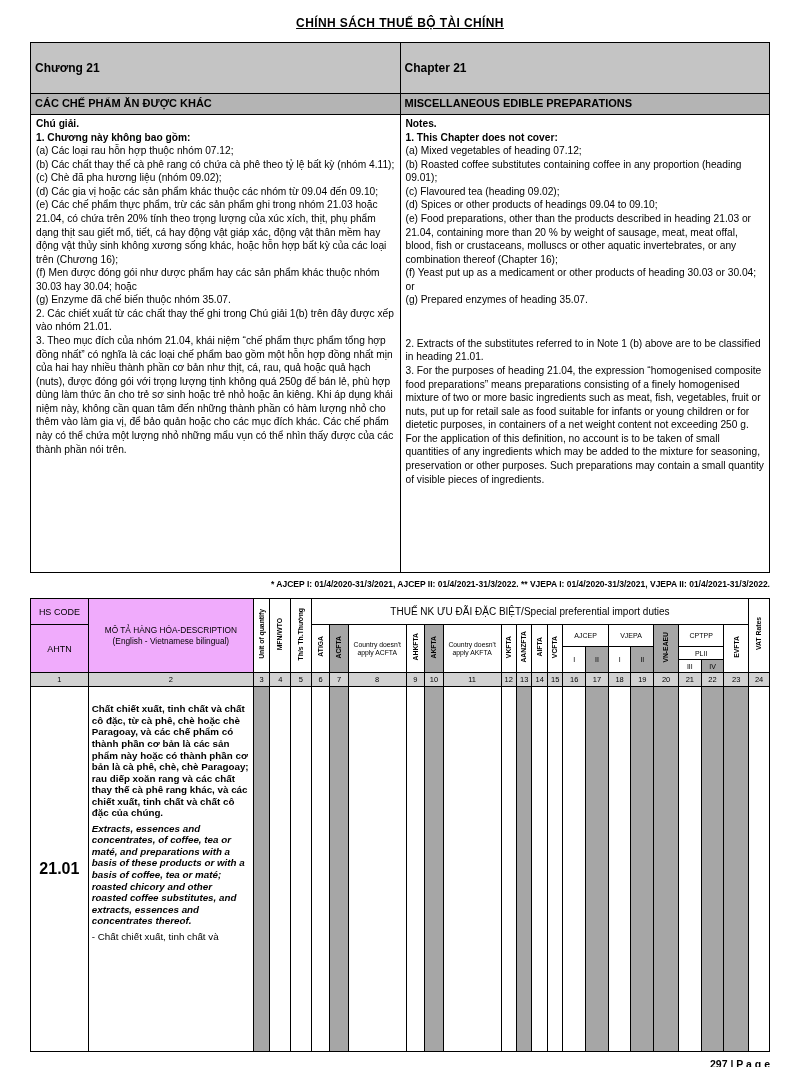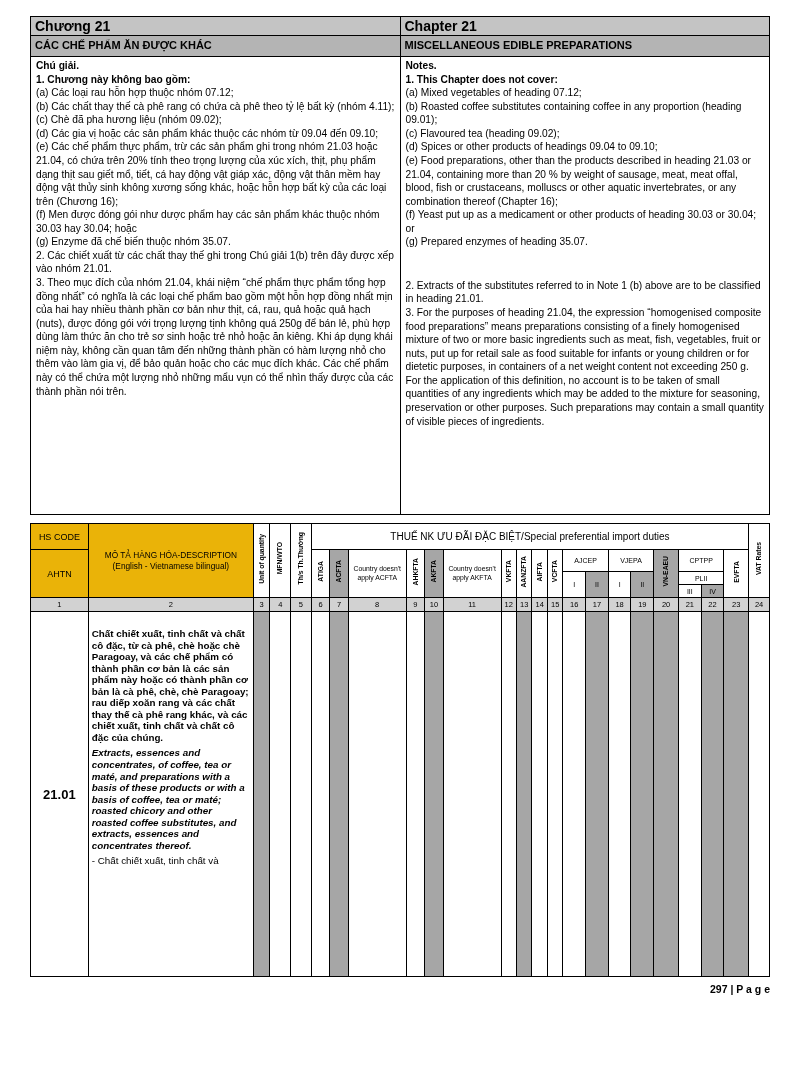--- a/index.html
+++ b/index.html
@@ -6,63 +6,64 @@
   html, body { background: #ffffff; }
   body { width: 800px; height: 1067px; font-family: "Liberation Sans", sans-serif; color: #000; }
   .page { width: 800px; height: 1067px; padding: 16px 30px 6px 30px; overflow: hidden; }
 
   .doc-title { text-align: center; font-size: 12px; font-weight: bold; text-decoration: underline; margin-bottom: 12px; letter-spacing: .4px; }
 
   table { border-collapse: collapse; width: 100%; }
 
   
   .notes-table td { border: 1px solid #000; vertical-align: top; }
-  .chapter-row td { background: #c4c4c4; font-weight: bold; font-size: 14px; padding: 1px 4px; }
+  .chapter-row td { background: #c4c4c4; font-weight: bold; font-size: 12px; padding: 18px 4px; }
   .title-row td { background: #b4b4b4; font-weight: bold; font-size: 11px; padding: 3px 4px 5px 4px; margin-top: 40px; }
   .notes-cell { padding: 2px 5px 4px 5px; font-size: 10.2px; line-height: 1.33; height: 458px; }
   .notes-cell p { margin: 0; }
   .bold { font-weight: bold; }
   .en-gap { margin-top: 30px !important; }
 
   .footnotes { margin: 5px 0 8px 0; text-align: right; font-size: 8.5px; font-weight: bold; line-height: 1.45; }
 
   
   .tariff { table-layout: fixed; }
   .tariff th, .tariff td { border: 1px solid #000; text-align: center; vertical-align: middle; padding: 0; font-weight: normal; }
-  .hdr-gray { background: #eab308; }
+  .hdr-gray { background: #f0abfc; }
   .dark { background: #a6a6a6; }
   .spec-bar { font-weight: bold; font-size: 10px; margin-top: 44px; }
   .hs-hdr { font-weight: bold; font-size: 9px; }
   .desc-hdr { font-weight: bold; font-size: 8.3px; line-height: 1.3; padding: 2px; }
   .grp, .sub { font-weight: bold; font-size: 7px; }
   .noapp { font-weight: bold; font-size: 6.8px; line-height: 1.18; padding: 1px; }
   th.rot { overflow: hidden; }
   th.rot span { display: inline-block; writing-mode: vertical-rl; transform: rotate(180deg); font-size: 6.8px; font-weight: bold; line-height: 1.1; max-height: 44px; }
   th.rot.tall span { max-height: 72px; }
   tr.r1 { height: 26px; }
   tr.r2 { height: 22px; }
   tr.r3 { height: 13px; }
   tr.r4 { height: 13px; }
   .nums-row td { background: #d2d2d2; font-size: 7.5px; height: 14px; }
   .body-row { height: 365px; }
   .body-row td { vertical-align: top; }
-  td.hs-cell { vertical-align: middle; font-weight: bold; font-size: 13px; }
+  td.hs-cell { vertical-align: middle; font-weight: bold; font-size: 16px; }
   td.desc-cell { padding: 16px 3px; text-align: left; font-size: 9.8px; line-height: 1.18; }
   td.desc-cell .vi { font-weight: bold; margin-bottom: 4px; }
   td.desc-cell .en { font-weight: bold; font-style: italic; margin-bottom: 4px; }
   td.desc-cell .cont { font-weight: normal; }
   td.stripe { background: #a6a6a6; }
 
   .page-footer { text-align: right; font-size: 10.5px; font-weight: bold; margin-top: 6px; }
 </style>
 </head>
 <body>
 
 <div class="page">
 
+  <div class="doc-title">CHÍNH SÁCH THUẾ BỘ TÀI CHÍNH</div>
 
   <table class="notes-table">
     <tbody>
         <tr class="chapter-row">
       <td style="width:50%">Chương 21</td>
       <td style="width:50%">Chapter 21</td>
     </tr>
     <tr class="title-row">
       <td>CÁC CHẾ PHẨM ĂN ĐƯỢC KHÁC</td>
       <td>MISCELLANEOUS EDIBLE PREPARATIONS</td>
@@ -92,20 +93,21 @@
         <p>(f) Yeast put up as a medicament or other products of heading 30.03 or 30.04; or</p>
         <p>(g) Prepared enzymes of heading 35.07.</p>
         <p class="en-gap">2. Extracts of the substitutes referred to in Note 1 (b) above are to be classified in heading 21.01.</p>
         <p>3. For the purposes of heading 21.04, the expression “homogenised composite food preparations” means preparations consisting of a finely homogenised mixture of two or more basic ingredients such as meat, fish, vegetables, fruit or nuts, put up for retail sale as food suitable for infants or young children or for dietetic purposes, in containers of a net weight content not exceeding 250 g. For the application of this definition, no account is to be taken of small quantities of any ingredients which may be added to the mixture for seasoning, preservation or other purposes. Such preparations may contain a small quantity of visible pieces of ingredients.</p>
       </td>
     </tr>
   </tbody>
     </table>
 
   <div class="footnotes">
+    <div>* AJCEP I: 01/4/2020-31/3/2021, AJCEP II: 01/4/2021-31/3/2022. ** VJEPA I: 01/4/2020-31/3/2021, VJEPA II: 01/4/2021-31/3/2022.</div>
   </div>
 
   <table class="tariff">
     <colgroup>
       <col style="width:56px">
         <col style="width:160px">
         <col style="width:16px">
         <col style="width:20px">
         <col style="width:20px">
       <col style="width:18px">

